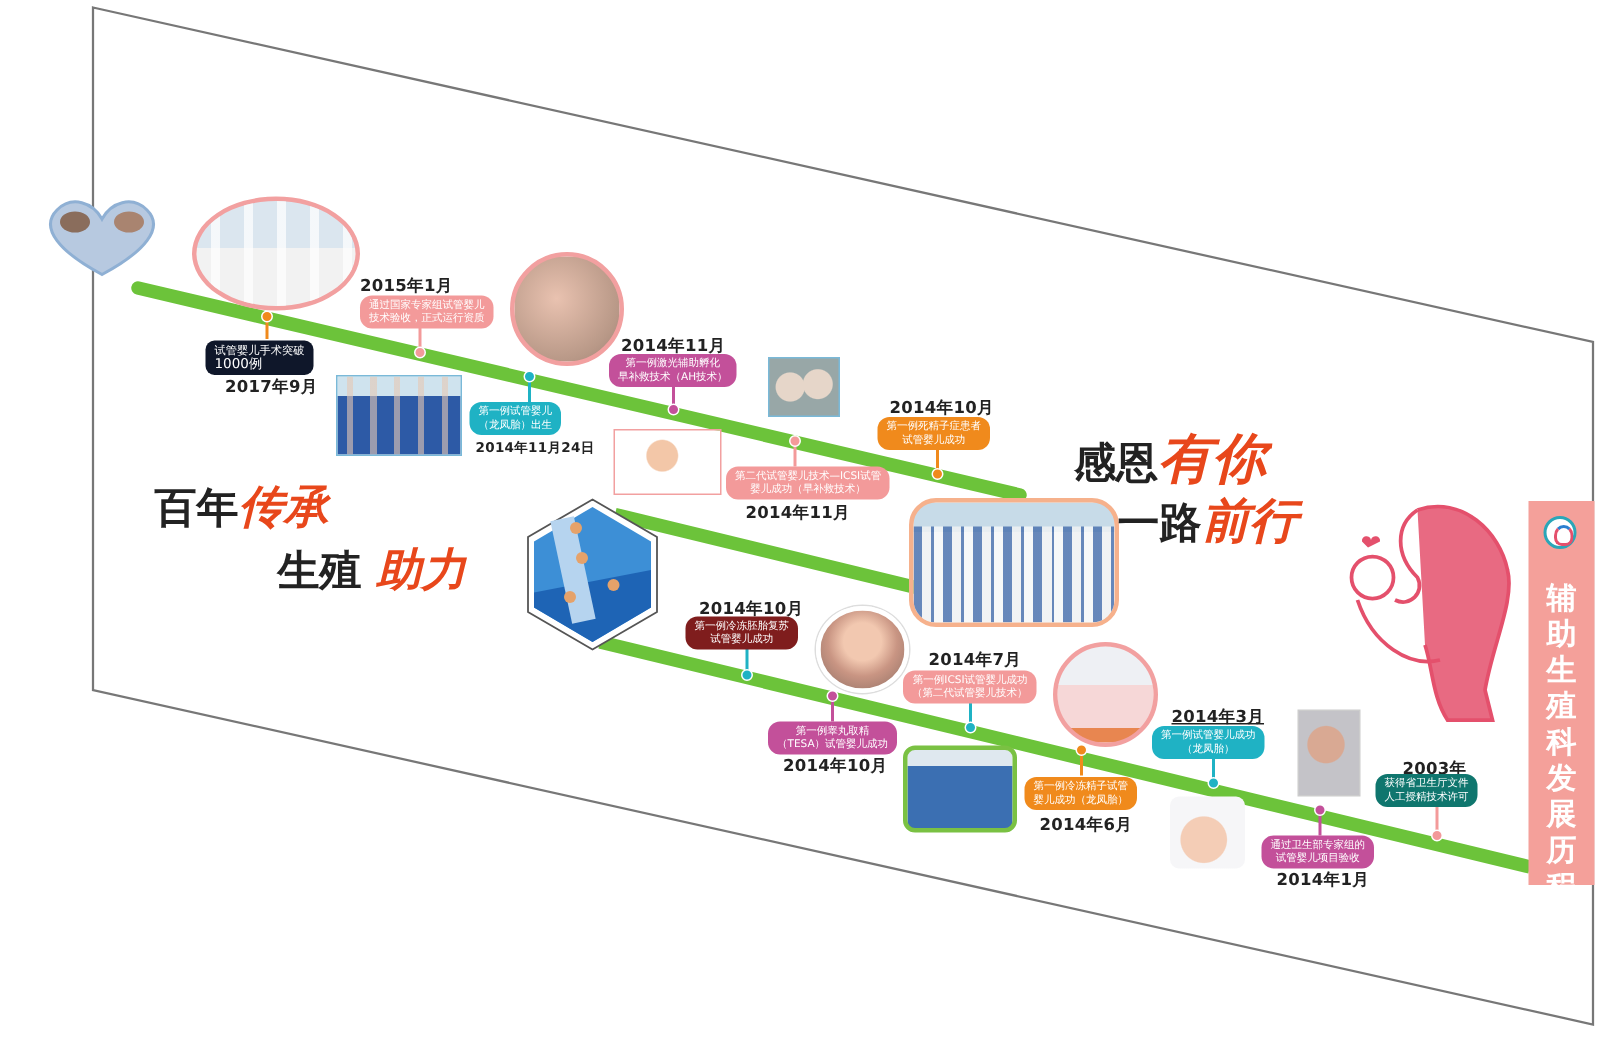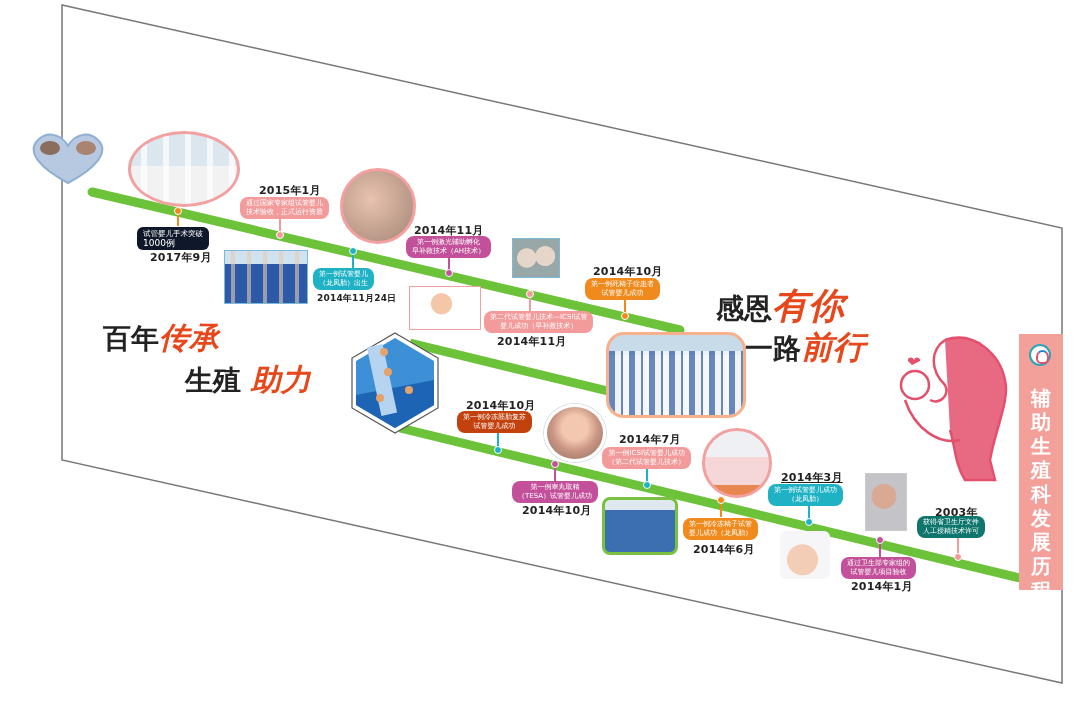--- a/index.html
+++ b/index.html
@@ -100,21 +100,21 @@
 <div class="photo" style="left:602px;top:497px;width:70px;height:52px;border:3px solid #7ac143;border-radius:8px;background:linear-gradient(#dfe8ef 0 20%,#3b6fb2 20% 100%);"></div>
 <div class="photo" style="left:780px;top:531px;width:50px;height:48px;border-radius:6px;background:radial-gradient(circle at 45% 60%,#f4cdb6 0 38%,#f6f6f8 40%);"></div>
 <div class="photo" style="left:865px;top:473px;width:40px;height:56px;border:1px solid #ccc;background:radial-gradient(circle at 45% 40%,#d9a993 0 30%,#c4c3c8 32%);"></div>
 
 <div class="pill" style="left:137px;top:227px;background:#0f172a;text-align:left;font-size:7.5px;border-radius:6px;">
   <span class="l">试管婴儿手术突破</span>
     <span class="l" style="font-size:9px;line-height:10px;">1000例</span>
 </div>
 <div class="date" style="left:150px;top:250px;">2017年9月</div>
 
-<div class="date" style="left:259px;top:183px;">2015年1月</div>
+<div class="date" style="left:240px;top:183px;">2015年1月</div>
 <div class="pill" style="left:240px;top:197px;background:#f39a9a;">
   <span class="l">通过国家专家组试管婴儿</span>
     <span class="l">技术验收，正式运行资质</span>
 </div>
 
 <div class="pill" style="left:313px;top:268px;background:#1fb2c4;">
   <span class="l">第一例试管婴儿</span>
     <span class="l">（龙凤胎）出生</span>
 </div>
 <div class="date" style="left:317px;top:292px;font-size:9px;">2014年11月24日</div>
@@ -131,21 +131,21 @@
 </div>
 <div class="date" style="left:497px;top:334px;">2014年11月</div>
 
 <div class="date" style="left:593px;top:264px;">2014年10月</div>
 <div class="pill" style="left:585px;top:278px;background:#f08a1c;text-align:center;">
   <span class="l">第一例死精子症患者</span>
     <span class="l">试管婴儿成功</span>
 </div>
 
 <div class="date" style="left:466px;top:398px;">2014年10月</div>
-<div class="pill" style="left:457px;top:411px;background:#c2410c;">
+<div class="pill" style="left:457px;top:411px;background:#7f1d1d;">
   <span class="l">第一例冷冻胚胎复苏</span>
     <span class="l">试管婴儿成功</span>
 </div>
 
 <div class="pill" style="left:512px;top:481px;background:#c3509a;">
   <span class="l">第一例睾丸取精</span>
     <span class="l">（TESA）试管婴儿成功</span>
 </div>
 <div class="date" style="left:522px;top:503px;">2014年10月</div>
 

